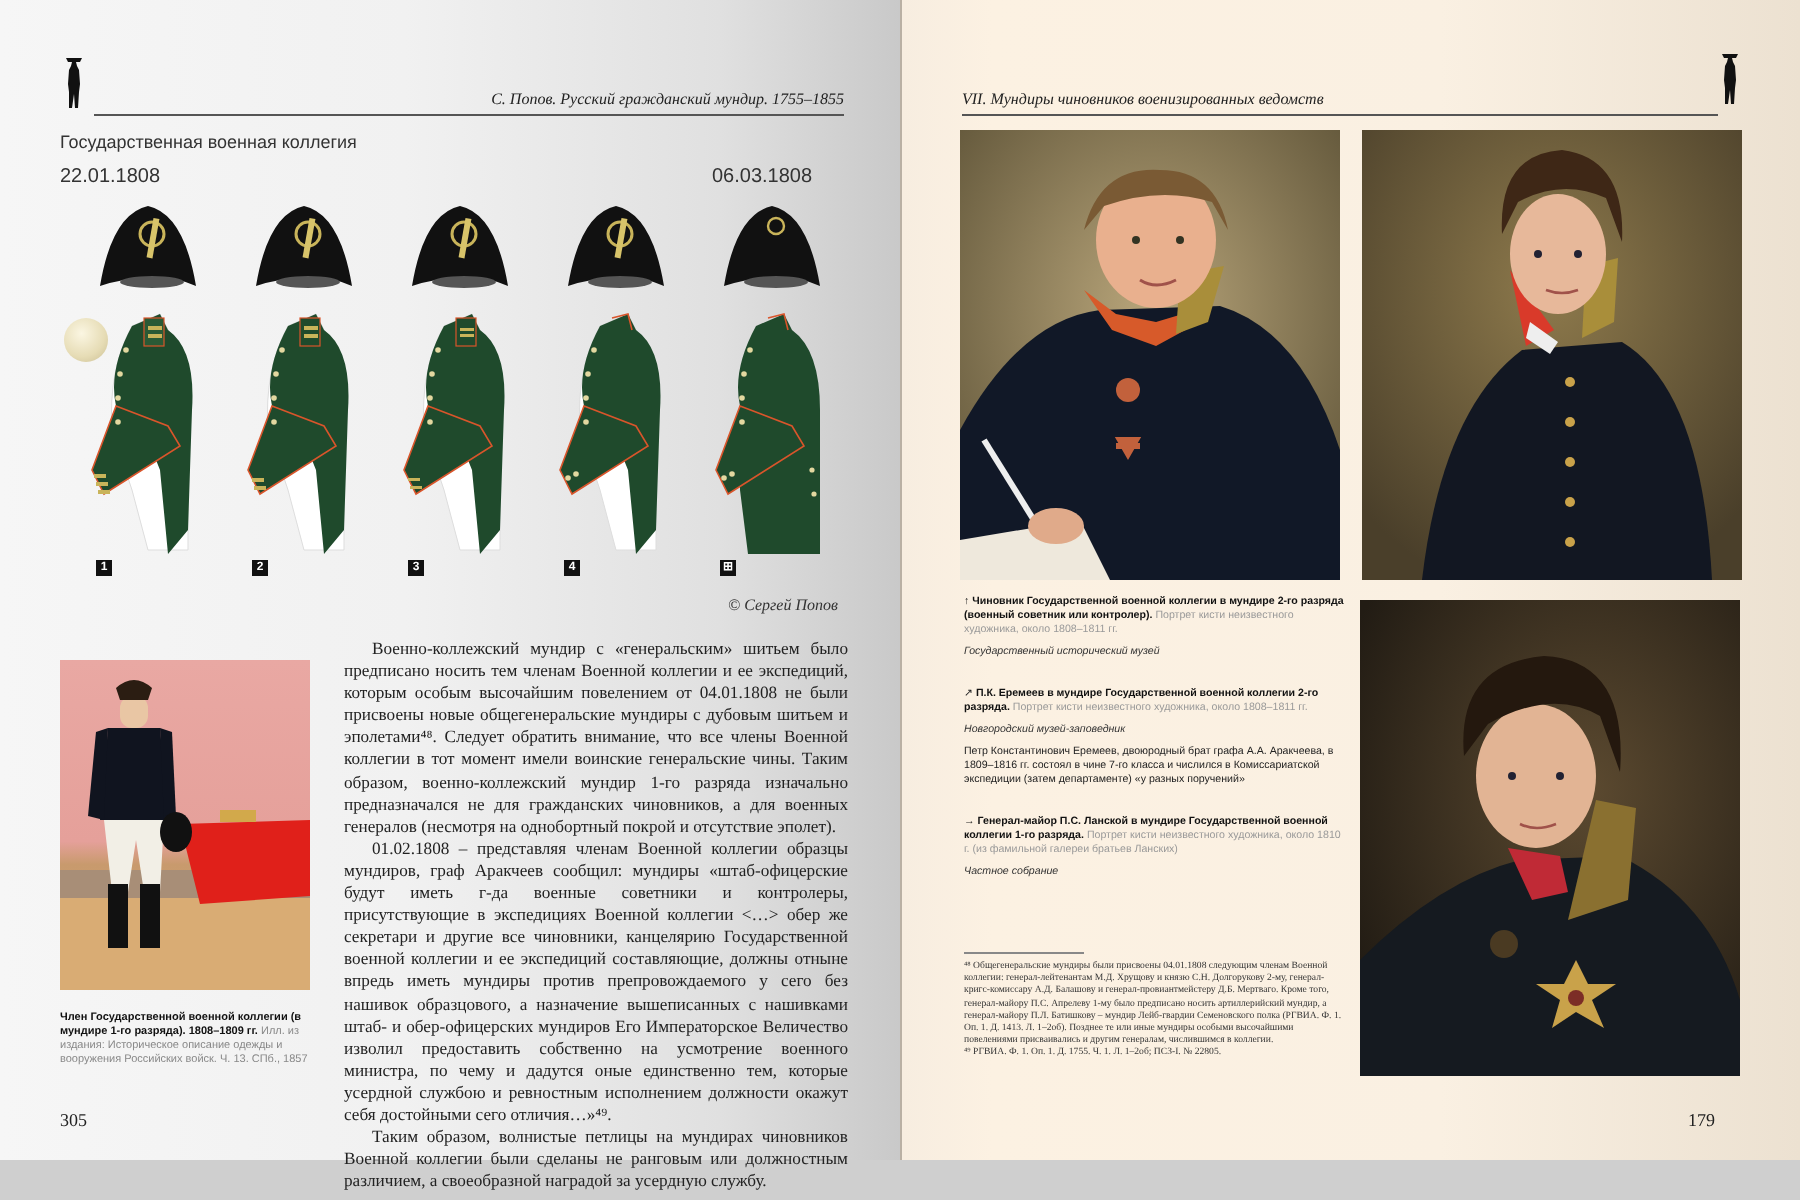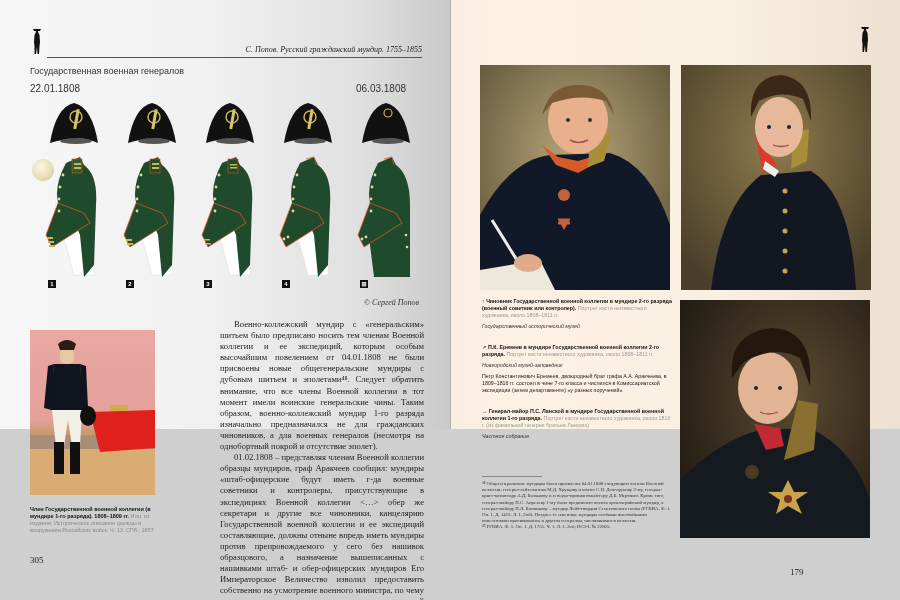--- a/index.html
+++ b/index.html
@@ -1,19 +1,19 @@
 <!DOCTYPE html>
 <html><head>
   <meta charset="utf-8">
   <style>
     * { box-sizing: border-box; margin: 0; padding: 0; }
     html, body { width: 900px; height: 600px; overflow: hidden; background: #cfcfcf; }
     body { position: relative; font-family: "Liberation Sans", sans-serif; }
 
-    .page { position: absolute; top: 0; height: 429px; }
+    .page { position: absolute; top: 0; height: 580px; }
     .page-left {
       left: 0; width: 450px;
       background: linear-gradient(to right, #f6f6f6 0%, #f1f1f1 45%, #e0e0e0 80%, #c9c9c9 100%);
     }
     .page-right {
       left: 450px; width: 450px;
       background: linear-gradient(to right, #f7ede0 0%, #fcf1e2 10%, #faf0e2 60%, #ece1d1 100%);
       border-left: 1px solid #b9b0a4;
     }
 
@@ -52,21 +52,21 @@
     }
     .caption-left { position: absolute; left: 30px; top: 506px; width: 130px; font-size: 5.5px; line-height: 7px; color: #111; }
     .caption-left b { font-weight: bold; }
     .caption-left .src { color: #888; }
 
     .body-text {
       position: absolute; left: 172px; top: 319px; width: 252px;
       font-family: "Liberation Serif", serif; font-size: 8.6px; line-height: 11.1px; color: #222;
       text-align: justify;
     }
-    .body-text p { text-indent: 14px; margin-left: 48px; }
+    .body-text p { text-indent: 14px; }
 
     .page-num { position: absolute; top: 555px; font-family: "Liberation Serif", serif; font-size: 9px; color: #222; }
 
     
     .portrait { position: absolute; overflow: hidden; }
     .portrait svg { width: 100%; height: 100%; display: block; }
 
     .captions-right { position: absolute; left: 482px; top: 298px; width: 190px; font-size: 5.3px; line-height: 7px; color: #222; }
     .cap-block { margin-bottom: 14px; }
     .cap-block .title { font-weight: bold; color: #111; }
@@ -84,21 +84,21 @@
 
   <svg class="figure-icon" style="left:31px; top:26px;" viewBox="0 0 12 30">
     <path d="M2 3 L10 3 L9 5 L7 5 L7.5 7 L8.5 9 L9 16 L8.5 20 L8 28 L6.5 28 L6 21 L5 28 L3.5 28 L3.5 20 L3 16 L3.5 9 L4.5 7 L5 5 L3 5 Z" fill="#111"></path>
   </svg>
 
   <div class="run-head" style="left:47px; width:375px;">
     <div class="rule" style="left:0; right:0;"></div>
     <div class="title" style="right:0;">С. Попов. Русский гражданский мундир. 1755–1855</div>
   </div>
 
-  <div class="section-title">Государственная военная генералов</div>
+  <div class="section-title">Государственная военная коллегия</div>
   <div class="date-label" style="left:30px;">22.01.1808</div>
   <div class="date-label" style="left:356px;">06.03.1808</div>
 
   <div class="plates">
     <div class="button-swatch" style="left:6px; top:64px;"></div>
 
     <div class="plate" style="left:10px;">
       <svg viewBox="0 0 76 195">
         <path d="M14 48 Q20 12 38 8 Q56 12 62 48 Q48 42 38 44 Q26 44 14 48 Z" fill="#111"></path>
         <ellipse cx="40" cy="46" rx="16" ry="3" fill="#555"></ellipse>
@@ -242,26 +242,31 @@
     </svg>
   </div>
   <div class="caption-left">
     <b>Член Государственной военной коллегии (в мундире 1-го разряда). 1808–1809 гг.</b>
     <span class="src">Илл. из издания: Историческое описание одежды и вооружения Российских войск. Ч. 13. СПб., 1857</span>
   </div>
 
   <div class="body-text">
     <p>Военно-коллежский мундир с «генеральским» шитьем было предписано носить тем членам Военной коллегии и ее экспедиций, которым особым высочайшим повелением от 04.01.1808 не были присвоены новые общегенеральские мундиры с дубовым шитьем и эполетами⁴⁸. Следует обратить внимание, что все члены Военной коллегии в тот момент имели воинские генеральские чины. Таким образом, военно-коллежский мундир 1-го разряда изначально предназначался не для гражданских чиновников, а для военных генералов (несмотря на однобортный покрой и отсутствие эполет).</p>
     <p>01.02.1808 – представляя членам Военной коллегии образцы мундиров, граф Аракчеев сообщил: мундиры «штаб-офицерские будут иметь г-да военные советники и контролеры, присутствующие в экспедициях Военной коллегии &lt;…&gt; обер же секретари и другие все чиновники, канцелярию Государственной военной коллегии и ее экспедиций составляющие, должны отныне впредь иметь мундиры против препровождаемого у сего без нашивок образцового, а назначение вышеписанных с нашивками штаб- и обер-офицерских мундиров Его Императорское Величество изволил предоставить собственно на усмотрение военного министра, по чему и дадутся оные единственно тем, которые усердной службою и ревностным исполнением должности окажут себя достойными сего отличия…»⁴⁹.</p>
+    <p>Таким образом, волнистые петлицы на мундирах чиновников Военной коллегии были сделаны не ранговым или должностным различием, а своеобразной наградой за усердную службу.</p>
   </div>
 
   <div class="page-num" style="left:30px;">305</div>
 </div>
 
 <div class="page page-right">
+  <div class="run-head" style="left:30px; width:378px;">
+    <div class="rule" style="left:0; right:0;"></div>
+    <div class="title" style="left:0;">VII. Мундиры чиновников военизированных ведомств</div>
+  </div>
   <svg class="figure-icon" style="left:408px; top:24px;" viewBox="0 0 12 30">
     <path d="M2 3 L10 3 L9 5 L7 5 L7.5 7 L8.5 9 L9 16 L8.5 20 L8 28 L6.5 28 L6 21 L5 28 L3.5 28 L3.5 20 L3 16 L3.5 9 L4.5 7 L5 5 L3 5 Z" fill="#111"></path>
   </svg>
 </div>
 
 <div class="portrait" style="left:480px; top:65px; width:190px; height:225px;">
   <svg viewBox="0 0 190 225" preserveAspectRatio="none">
     <defs>
         <radialGradient id="bg1" cx="50%" cy="40%" r="70%">
           <stop offset="0" stop-color="#b8a57a"></stop>
@@ -357,13 +362,13 @@
     <div class="loc">Частное собрание</div>
   </div>
 </div>
 
 <div class="footnote-rule"></div>
 <div class="footnotes">
   <div>⁴⁸ Общегенеральские мундиры были присвоены 04.01.1808 следующим членам Военной коллегии: генерал-лейтенантам М.Д. Хрущову и князю С.Н. Долгорукову 2-му, генерал-кригс-комиссару А.Д. Балашову и генерал-провиантмейстеру Д.Б. Мертваго. Кроме того, генерал-майору П.С. Апрелеву 1-му было предписано носить артиллерийский мундир, а генерал-майору П.Л. Батишкову – мундир Лейб-гвардии Семеновского полка (РГВИА. Ф. 1. Оп. 1. Д. 1413. Л. 1–2об). Позднее те или иные мундиры особыми высочайшими повелениями присваивались и другим генералам, числившимся в коллегии.</div>
   <div>⁴⁹ РГВИА. Ф. 1. Оп. 1. Д. 1755. Ч. 1. Л. 1–2об; ПСЗ-I. № 22805.</div>
 </div>
 
-<div class="page-num" style="left:790px;margin-top:12px;">179</div>
+<div class="page-num" style="left:844px;">179</div>
 
 </body></html>

